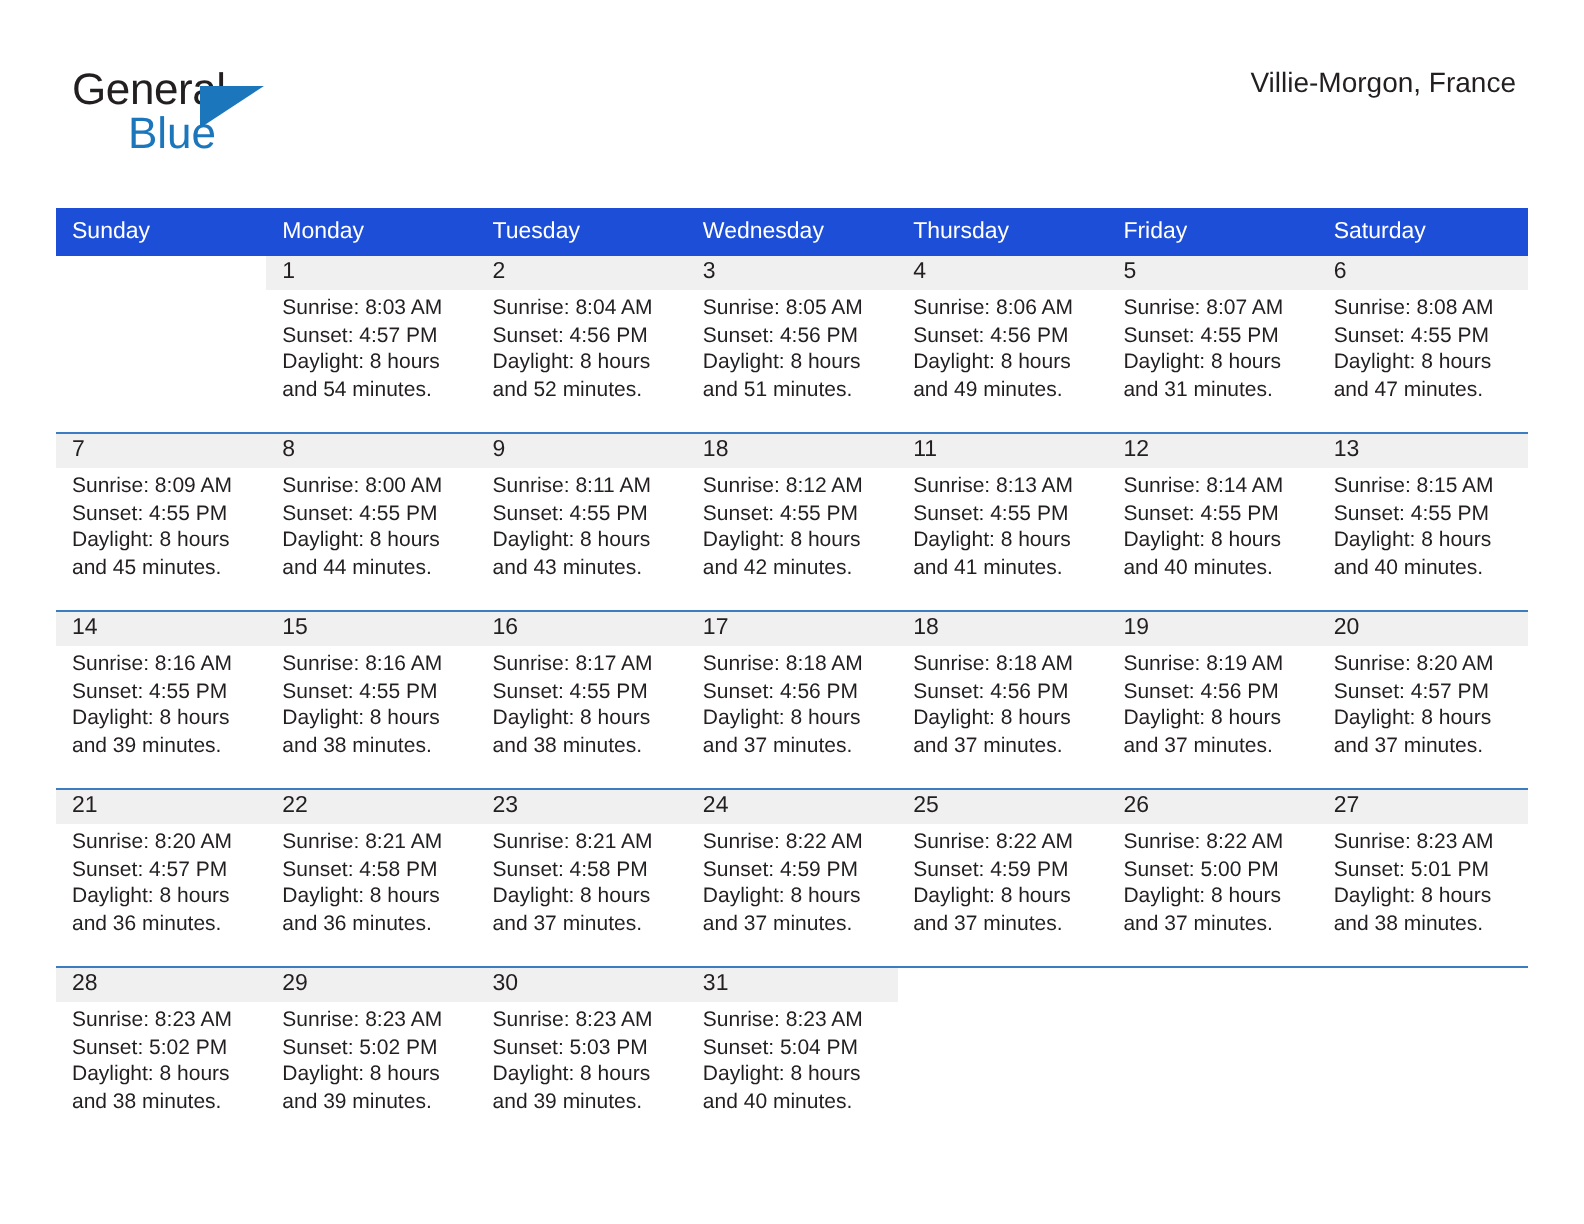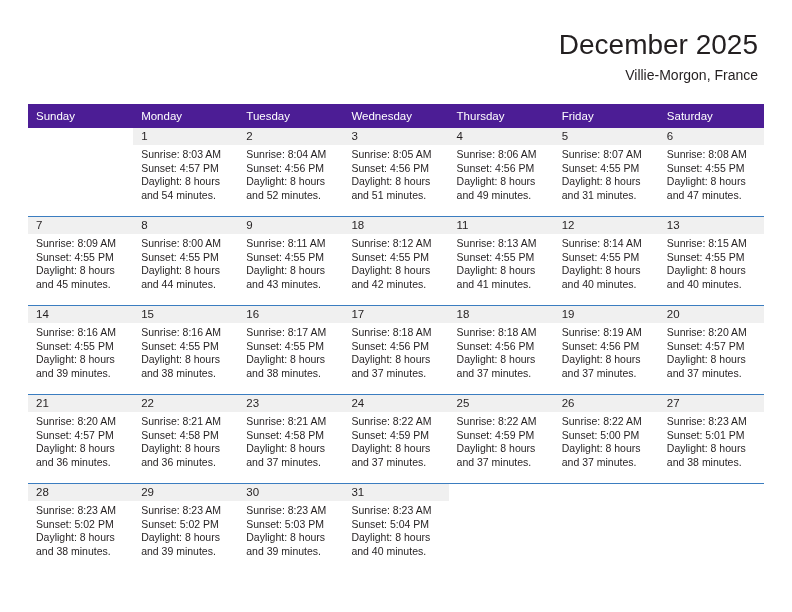--- a/index.html
+++ b/index.html
@@ -89,21 +89,21 @@
   
   .calendar {
     position: absolute;
     left: 28px;
     top: 104px;
     width: 736px;
     border-collapse: collapse;
     table-layout: fixed;
   }
   .calendar th {
-    background: #4c1d95;
+    background: #1d4ed8;
     color: #ffffff;
     font-size: 11.5px;
     font-weight: normal;
     text-align: left;
     padding: 5px 0 5px 8px;
     height: 12px;
     line-height: 14px;
   }
   .calendar td {
     vertical-align: top;
@@ -143,23 +143,27 @@
     height: 88px;
   }
 </style>
 </head>
 <body>
 
 <div class="page">
 
   <div class="header">
 
+    <div class="brand">
+      <span class="brand-general">General</span>
+      <span class="brand-flag"></span>
+      <span class="brand-blue">Blue</span>
+    </div>
 
     <div class="title-wrap">
-      <div class="cal-title">December 2025</div>
       <div class="cal-subtitle">Villie-Morgon, France</div>
     </div>
 
   </div>
 
   <table class="calendar">
     <thead>
       <tr id="weekday-row">
           <th>Sunday</th>
           <th>Monday</th>

